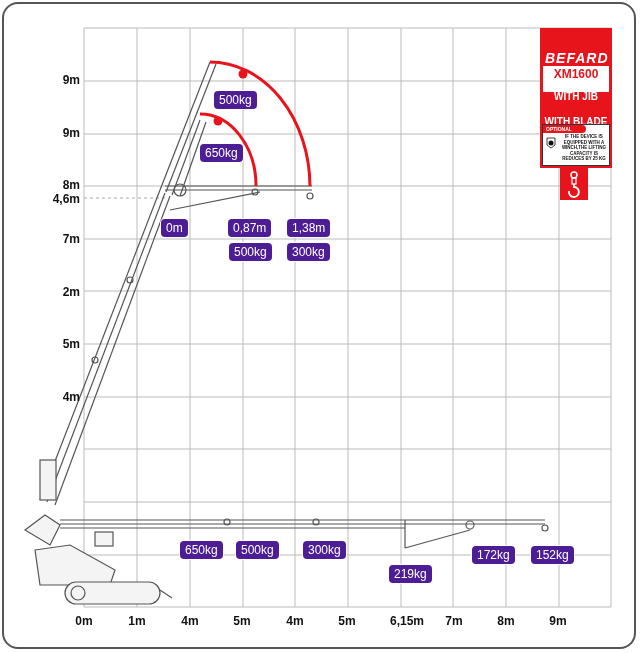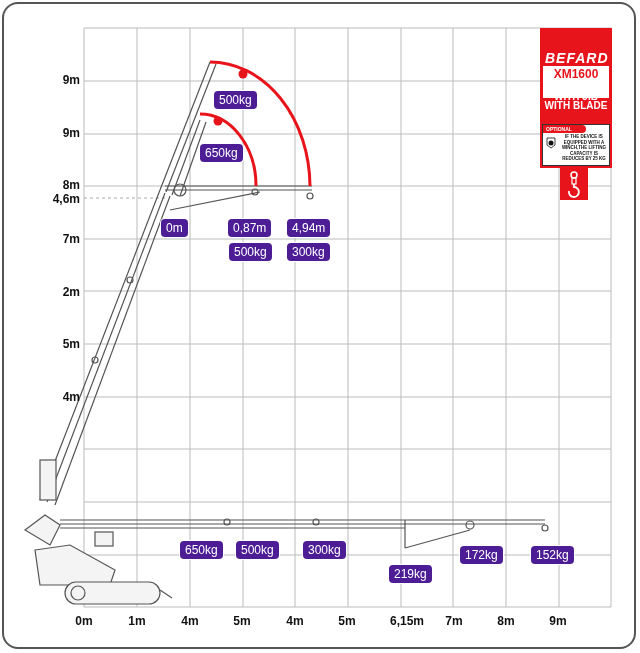--- a/index.html
+++ b/index.html
@@ -13,21 +13,21 @@
   .xlabel { position: absolute; font-weight: bold; font-size: 12px; color: #111;
             text-align: center; width: 50px; top: 614px; }
   .tag { position: absolute; background: #4c1d95; color: #fff; font-size: 12px;
          border-radius: 4px; padding: 2px 5px; line-height: 14px; white-space: nowrap;
          box-shadow: 0 0 0 1px #fff; }
   .brand { position: absolute; left: 540px; top: 28px; width: 72px; height: 140px;
            background: #e8141b; }
   .brand-logo { position: absolute; left: 0; top: 6px; width: 72px; text-align: center;
            color: #fff; font-weight: bold; font-style: italic; font-size: 14px; letter-spacing: 1px;
            border-bottom: 1px solid #fff; padding-bottom: 14px; margin: 16px 5px; width: 62px; }
-  .brand-model { position: absolute; left: 3px; top: 38px; width: 66px; height: 32px; background: #fff;
+  .brand-model { position: absolute; left: 3px; top: 38px; width: 66px; height: 26px; background: #fff;
            color: #e8141b; font-weight: bold; font-size: 12px; text-align: center; line-height: 16px; }
   .brand-line { position: absolute; left: 0; width: 72px; text-align: center; color: #fff;
            font-weight: bold; font-size: 10px; }
   .opt-box { position: absolute; left: 2px; top: 96px; width: 68px; height: 42px; background: #fff;
            border: 1px solid #333; box-sizing: border-box; }
   .opt-tag { position: absolute; left: 0; top: 0; width: 40px; height: 8px; background: #e8141b;
            color: #fff; font-size: 5px; font-weight: bold; line-height: 8px; padding-left: 3px;
            border-radius: 0 4px 4px 0; }
   .opt-text { position: absolute; left: 16px; top: 9px; width: 50px; font-size: 4.5px; font-weight: bold;
            color: #111; text-align: center; line-height: 5.5px; }
@@ -131,36 +131,36 @@
 <div class="xlabel" style="left:322px">5m</div>
 <div class="xlabel" style="left:382px">6,15m</div>
 <div class="xlabel" style="left:429px">7m</div>
 <div class="xlabel" style="left:481px">8m</div>
 <div class="xlabel" style="left:533px">9m</div>
 
 <div class="tag" style="left:214px;top:91px">500kg</div>
 <div class="tag" style="left:200px;top:144px">650kg</div>
 <div class="tag" style="left:161px;top:219px">0m</div>
 <div class="tag" style="left:228px;top:219px">0,87m</div>
-<div class="tag" style="left:287px;top:219px">4,94m</div>
+<div class="tag" style="left:287px;top:219px">1,38m</div>
 <div class="tag" style="left:229px;top:243px">500kg</div>
 <div class="tag" style="left:287px;top:243px">300kg</div>
 
 <div class="tag" style="left:180px;top:541px">650kg</div>
 <div class="tag" style="left:236px;top:541px">500kg</div>
 <div class="tag" style="left:303px;top:541px">300kg</div>
 <div class="tag" style="left:389px;top:565px">219kg</div>
-<div class="tag" style="left:460px;top:546px">172kg</div>
+<div class="tag" style="left:472px;top:546px">172kg</div>
 <div class="tag" style="left:531px;top:546px">152kg</div>
 
 <div class="brand">
   <div class="brand-logo">BEFARD</div>
   <div class="brand-model">XM1600</div>
   <div class="brand-line" style="top:63px">WITH JIB</div>
-  <div class="brand-line" style="top:72px">WITH BLADE</div>
+  <div class="brand-line" style="top:88px">WITH BLADE</div>
   <div class="opt-box">
     <div class="opt-tag">OPTIONAL</div>
     <svg class="opt-icon" viewBox="0 0 10 12">
       <path d="M1 1 L9 1 L9 8 L5 11 L1 8 Z" fill="#fff" stroke="#111" stroke-width="0.8"></path>
       <circle cx="5" cy="6" r="2.5" fill="#111"></circle>
     </svg>
     <div class="opt-text">IF THE DEVICE IS EQUIPPED WITH A WINCH,THE LIFTING CAPACITY IS REDUCES BY 25 KG</div>
   </div>
 </div>
 <div class="hook">

